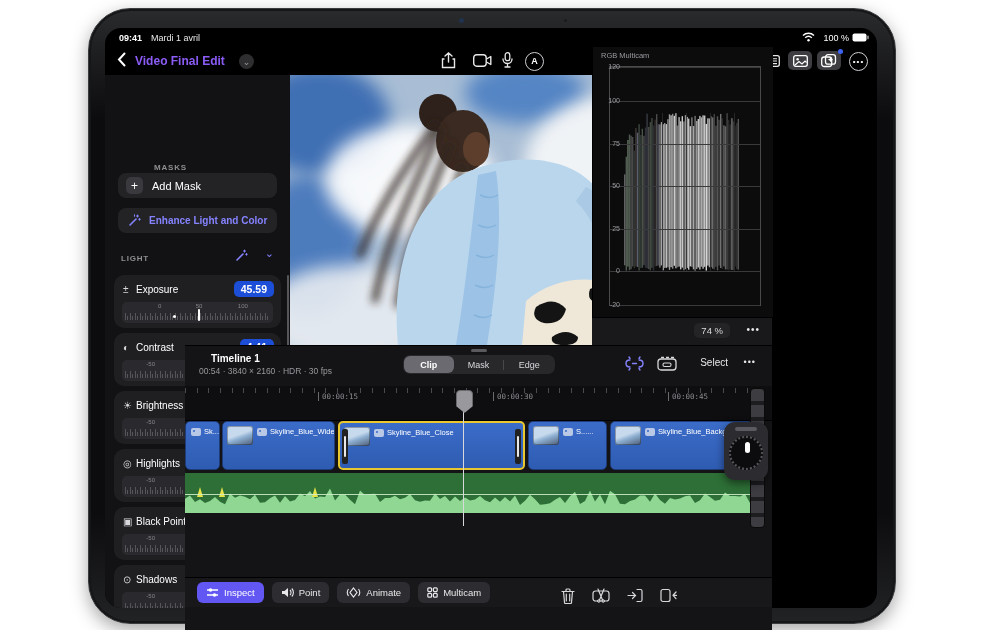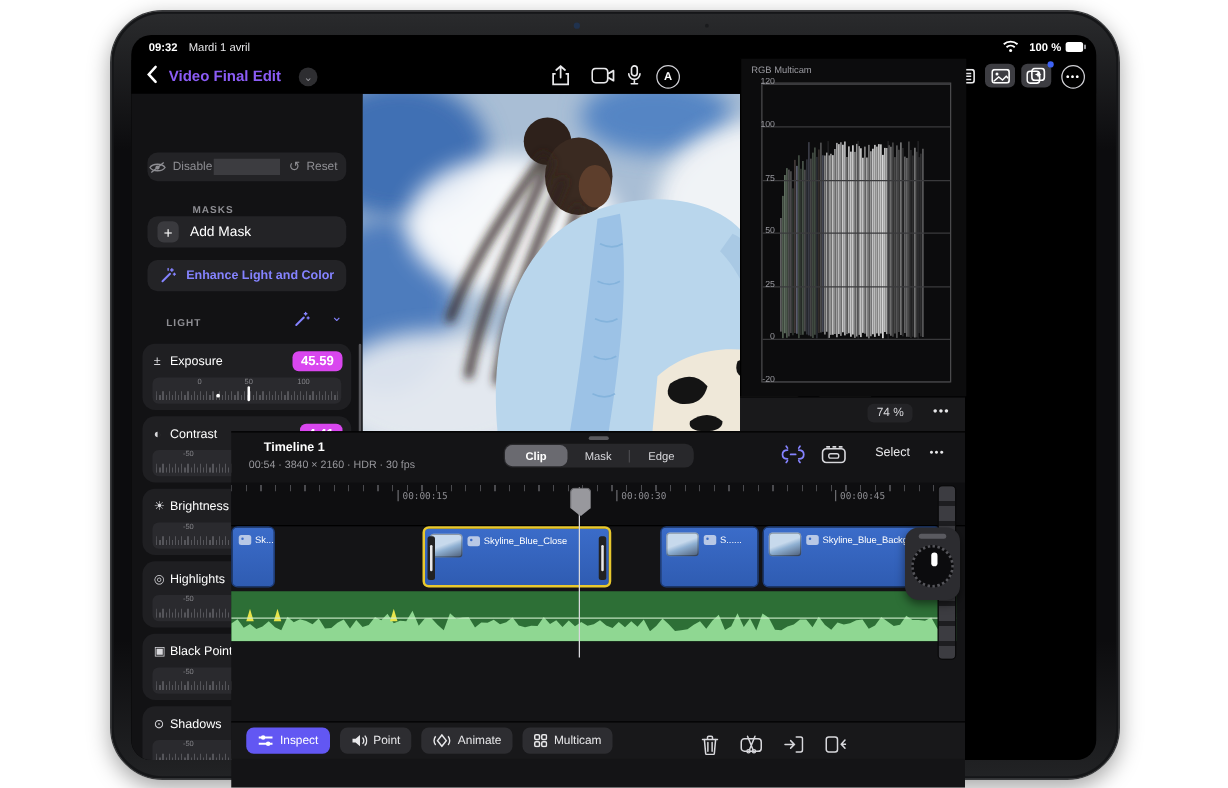--- a/index.html
+++ b/index.html
@@ -29,21 +29,21 @@
   .seg-div{width:1px;height:13px;background:#3c3c40;align-self:center;}
   .panel-label{position:absolute;left:16px;font-size:8px;letter-spacing:.8px;color:#8e8e93;font-weight:bold;}
   .panel-row-btn{position:absolute;left:13px;width:159px;height:25px;background:#232326;border-radius:8px;display:flex;align-items:center;}
   .plus-box{width:17px;height:17px;margin-left:8px;background:#3a3a3e;border-radius:5px;color:#fff;font-size:12px;display:flex;align-items:center;justify-content:center;}
   .accent{color:#8583ff;}
   
   .slider-card{position:absolute;left:9px;width:167px;height:53px;background:#1f1f22;border-radius:10px;}
   .slider-head{position:absolute;left:9px;right:7px;top:5px;height:18px;display:flex;align-items:center;}
   .slider-icon{width:13px;color:#d8d8dc;font-size:10px;}
   .slider-name{flex:1;font-size:10px;color:#fff;}
-  .slider-val{background:#d946ef;border-radius:5px;color:#fff;font-size:10.5px;font-weight:bold;padding:2px 7px;}
+  .slider-val{background:#1d4ed8;border-radius:5px;color:#fff;font-size:10.5px;font-weight:bold;padding:2px 7px;}
   .ruler{position:absolute;left:8px;right:8px;top:27px;height:21px;background:#2a2a2e;border-radius:5px;overflow:hidden;}
   .ruler-lab{position:absolute;top:1px;font-size:6px;color:#85858a;transform:translateX(-50%);}
   .tickrow{position:absolute;left:3px;right:3px;bottom:3px;height:7px;
     background:repeating-linear-gradient(90deg,#55555a 0 1px,transparent 1px 5px);}
   .tickrow:before{content:"";position:absolute;left:0;right:0;bottom:0;height:4px;
     background:repeating-linear-gradient(90deg,#55555a 0 1px,transparent 1px 2.5px);}
   .origin-dot{position:absolute;bottom:5px;width:3px;height:3px;border-radius:50%;background:#fff;}
   .thumb{position:absolute;bottom:2px;width:2px;height:12px;border-radius:1px;background:#fff;}
   #panel-scroll{position:absolute;right:1px;top:200px;width:2px;height:330px;background:#8e8e93;opacity:.55;border-radius:1px;}
   
@@ -113,30 +113,30 @@
 <body>
 
 <div id="device">
   <div class="cam-dot" style="left:370px;top:9px;width:5px;height:5px;background:#20324e;"></div>
   <div class="cam-dot" style="left:475px;top:10px;width:3px;height:3px;background:#1a1b1d;"></div>
 </div>
 
 <div id="screen">
 
   <div id="statusbar">
-    <span class="abs" style="left:14px;top:5px;">09:32</span>
+    <span class="abs" style="left:14px;top:5px;">09:41</span>
     <span class="abs" style="left:46px;top:5px;font-weight:normal;color:#e8e8ea;">Mardi 1 avril</span>
     <span class="abs" style="right:62px;top:4px;">
       <svg width="13" height="10" viewBox="0 0 13 10">
           <path d="M1 3.4 A8 8 0 0 1 12 3.4" stroke="#fff" stroke-width="1.4" fill="none"></path>
           <path d="M3.2 5.8 A5 5 0 0 1 9.8 5.8" stroke="#fff" stroke-width="1.4" fill="none"></path>
           <circle cx="6.5" cy="8.3" r="1.2" fill="#fff"></circle>
         </svg>
     </span>
-    <span class="abs" style="right:28px;top:5px;font-weight:bold;">100 %</span>
+    <span class="abs" style="right:28px;top:5px;font-weight:normal;">100 %</span>
     <span class="abs" style="right:8px;top:5px;">
       <svg width="17" height="9" viewBox="0 0 17 9">
           <rect x="0.5" y="0.5" width="14" height="8" rx="2" fill="#fff"></rect>
           <rect x="15.2" y="2.6" width="1.6" height="3.8" rx="0.8" fill="#9a9aa0"></rect>
         </svg>
     </span>
   </div>
 
   <div id="titlebar">
     <span class="abs icon-btn" style="left:12px;top:4px;">
@@ -189,54 +189,39 @@
           <rect x="4.5" y="0.7" width="10" height="9.5" rx="2.5" stroke="#fff" stroke-width="1.3" fill="none"></rect>
           <path d="M9.5 3 l0.8 1.8 1.8 0.8 -1.8 0.8 -0.8 1.8 -0.8 -1.8 -1.8 -0.8 1.8 -0.8 z" fill="#fff"></path>
         </svg>
       <span class="abs" style="right:-2px;top:-2px;width:5px;height:5px;border-radius:50%;background:#3e63f5;"></span>
     </span>
     <span class="abs circle-icon" style="left:744px;top:4px;letter-spacing:1px;font-size:8px;">•••</span>
   </div>
 
   <div id="panel">
 
-    <div class="seg2">
-      <div>
-        <svg width="14" height="10" viewBox="0 0 14 10">
-            <path d="M1 5 C3 1.5 11 1.5 13 5 C11 8.5 3 8.5 1 5 Z" stroke="#8e8e93" stroke-width="1.1" fill="none"></path>
-            <circle cx="7" cy="5" r="1.7" fill="#8e8e93"></circle>
-            <path d="M2 9 L12 1" stroke="#8e8e93" stroke-width="1.1"></path>
-          </svg>
-        <span>Disable</span>
-      </div>
-      <div class="seg-div"></div>
-      <div>
-        <span style="font-size:11px;">↺</span>
-        <span>Reset</span>
-      </div>
-    </div>
 
     <span class="panel-label" style="top:88px;padding-left:33px;">MASKS</span>
 
     <div class="panel-row-btn" style="top:98px;">
       <span class="plus-box">+</span>
       <span style="margin-left:9px;font-size:11px;color:#fff;">Add Mask</span>
     </div>
 
     <div class="panel-row-btn" style="top:133px;">
       <span style="margin-left:10px;">
         <svg width="13" height="13" viewBox="0 0 13 13">
             <path d="M2 11 L8 5" stroke="#8583ff" stroke-width="1.6" stroke-linecap="round"></path>
             <path d="M9.5 1 v2 M8.5 2 h2 M11.5 4.5 v1.6 M10.7 5.3 h1.6 M6.5 0.8 v1.4" stroke="#8583ff" stroke-width="1.1" stroke-linecap="round"></path>
           </svg>
       </span>
       <span class="accent" style="margin-left:8px;font-size:10px;font-weight:bold;">Enhance Light and Color</span>
     </div>
 
-    <span class="panel-label" style="top:179px;margin-left:12px;">LIGHT</span>
+    <span class="panel-label" style="top:179px;">LIGHT</span>
     <span class="abs" style="right:42px;top:174px;">
       <svg width="13" height="13" viewBox="0 0 13 13">
           <path d="M2 11 L8 5" stroke="#8583ff" stroke-width="1.6" stroke-linecap="round"></path>
           <path d="M9.5 1 v2 M8.5 2 h2 M11.5 4.5 v1.6 M10.7 5.3 h1.6" stroke="#8583ff" stroke-width="1.1" stroke-linecap="round"></path>
         </svg>
     </span>
     <span class="abs accent" style="right:16px;top:172px;font-size:11px;">⌄</span>
 
     <div id="sliders">
         <div class="slider-card" style="top: 200px;">
@@ -549,21 +534,26 @@
       <div class="ticks"></div>
       <span class="ruler-time" style="left: 133px;">00:00:15</span>
       <span class="ruler-time" style="left: 308px;">00:00:30</span>
       <span class="ruler-time" style="left: 483px;">00:00:45</span>
     </div>
     <div id="clips">
       <div class="clip" style="left: 0px; width: 35px;">
         <span class="clip-label nothumb">
          <span class="photo-glyph"></span>Sk......</span>
       </div>
-      <div class="clip selected" style="left: 153px; width: 151px;">
+      <div class="clip" style="left: 37px; width: 113px;">
+        <span class="clip-thumb"></span>
+        <span class="clip-label">
+         <span class="photo-glyph"></span>Skyline_Blue_Wide</span>
+      </div>
+      <div class="clip selected" style="left: 153px; width: 187px;">
         <span class="clip-thumb"></span>
         <span class="clip-label">
          <span class="photo-glyph"></span>Skyline_Blue_Close</span>
         <span class="trim" style="left:2px;"></span>
                      <span class="trim" style="right:2px;"></span>
       </div>
       <div class="clip" style="left: 343px; width: 79px;">
         <span class="clip-thumb"></span>
         <span class="clip-label">
          <span class="photo-glyph"></span>S......</span>

